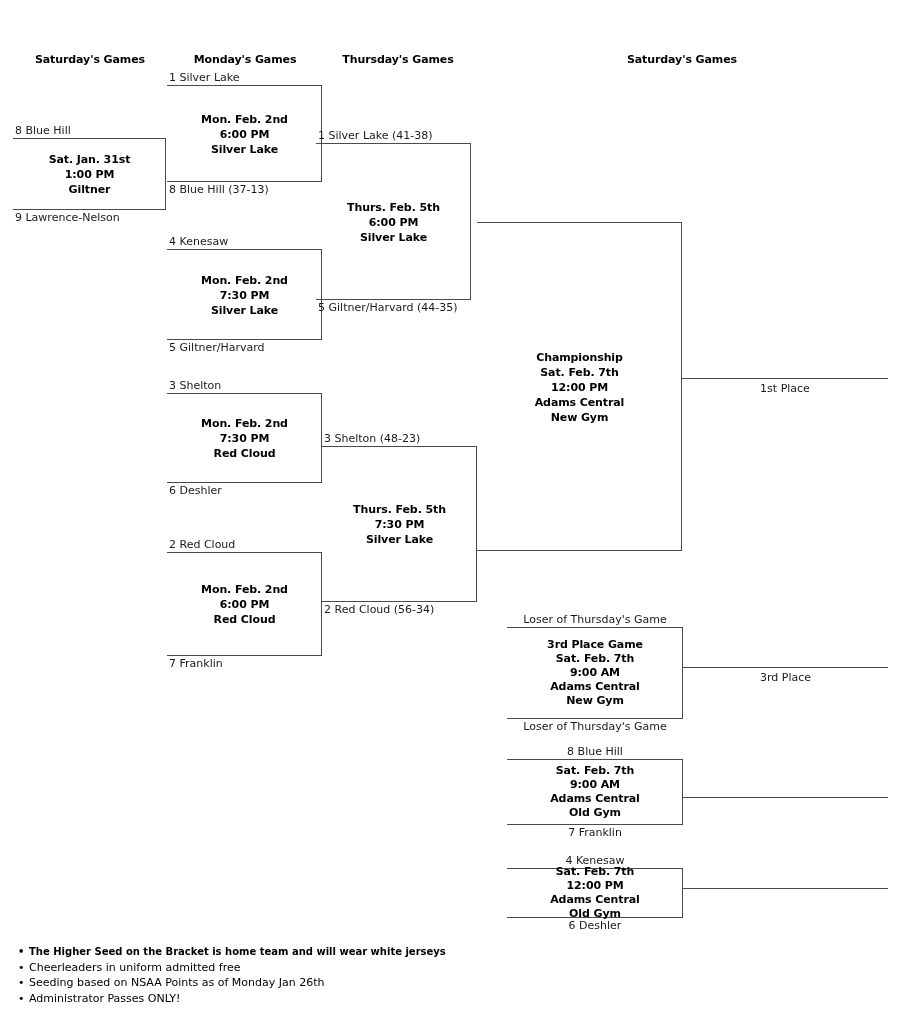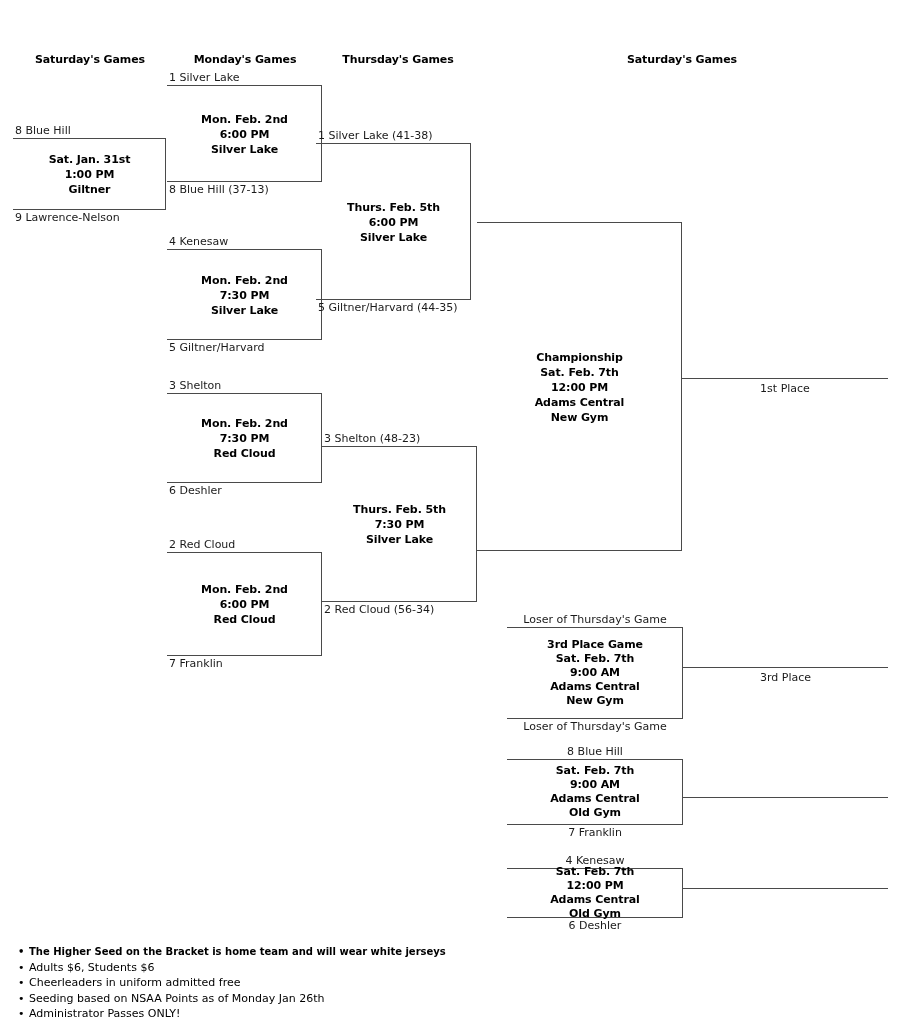--- a/index.html
+++ b/index.html
@@ -285,19 +285,18 @@
       <div>Adams Central</div>
       <div>Old Gym</div>
     </div>
   </div>
   <div class="outcome" style="left:683px; top:888px; width:205px;">
     <div class="outcome-label"></div>
   </div>
 
   <div class="notes">
     <div class="note bold"><span class="bullet">•</span><span>The Higher Seed on the Bracket is home team and will wear white jerseys</span></div>
-    <div class="note"><span class="bullet">•</span><span>Adults $6, Students $6</span></div>
     <div class="note"><span class="bullet">•</span><span>Cheerleaders in uniform admitted free</span></div>
     <div class="note"><span class="bullet">•</span><span>Seeding based on NSAA Points as of Monday Jan 26th</span></div>
     <div class="note"><span class="bullet">•</span><span>Administrator Passes ONLY!</span></div>
   </div>
 
 </div>
 
 </body></html>

